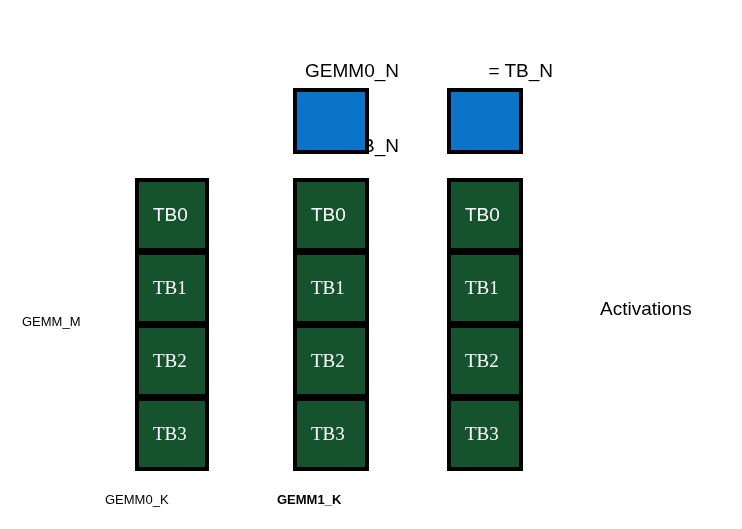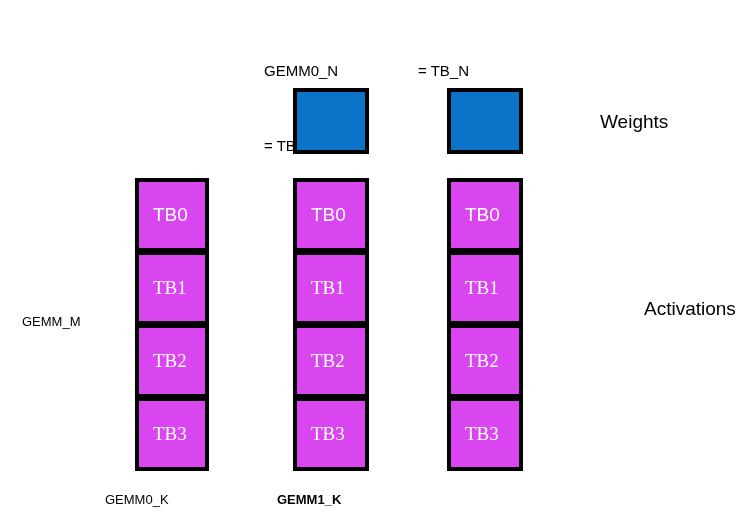--- a/index.html
+++ b/index.html
@@ -23,42 +23,42 @@
   
   .label {
     position: absolute;
     font-size: 13px;
     line-height: 24px;
     color: #000000;
     white-space: pre;
   }
 
   .head-label {
-    font-size: 15px;
+    font-size: 19px;
     line-height: 25px;
-    text-align: left;
+    text-align: right;
   }
 
   
   .weight-box {
     position: absolute;
     box-sizing: border-box;
     background: #0c74c8;
     border: 4px solid #000000;
   }
 
   
   .act-column {
     position: absolute;
     display: flex;
     flex-direction: column;
   }
   .act-cell {
     box-sizing: border-box;
-    background: #d946ef;
+    background: #14532d;
     border: 4px solid #000000;
     position: relative;
   }
   .act-cell + .act-cell {
     margin-top: -1px;
     font-family: Liberation Serif, serif;
   }
   .act-cell-label {
     position: absolute;
     left: 14px;
@@ -88,22 +88,21 @@
     <div>= TB_N</div>
   </div>
 
   <div class="label head-label" style="left:418px; top:8px; width:135px;">
     <div>= TB_N</div>
   </div>
 
   <div class="weight-box" style="left:293px; top:88px; width:76px; height:66px;"></div>
   <div class="weight-box" style="left:447px; top:88px; width:76px; height:66px;"></div>
 
-  <div class="side-label" style="left:600px; top:110px;">Weights</div>
-  <div class="side-label" style="left:600px; top:297px;margin-left:44px;">Activations</div>
+  <div class="side-label" style="left:600px; top:297px;">Activations</div>
 
   <div class="label" style="left:22px; top:310px;">GEMM_M</div>
 
   <div class="act-column" style="left:135px; top:178px; width:74px;">
     <div class="act-cell" style="height:74px;">
       <span class="act-cell-label">TB0</span>
     </div>
     <div class="act-cell" style="height:74px;">
       <span class="act-cell-label">TB1</span>
     </div>

